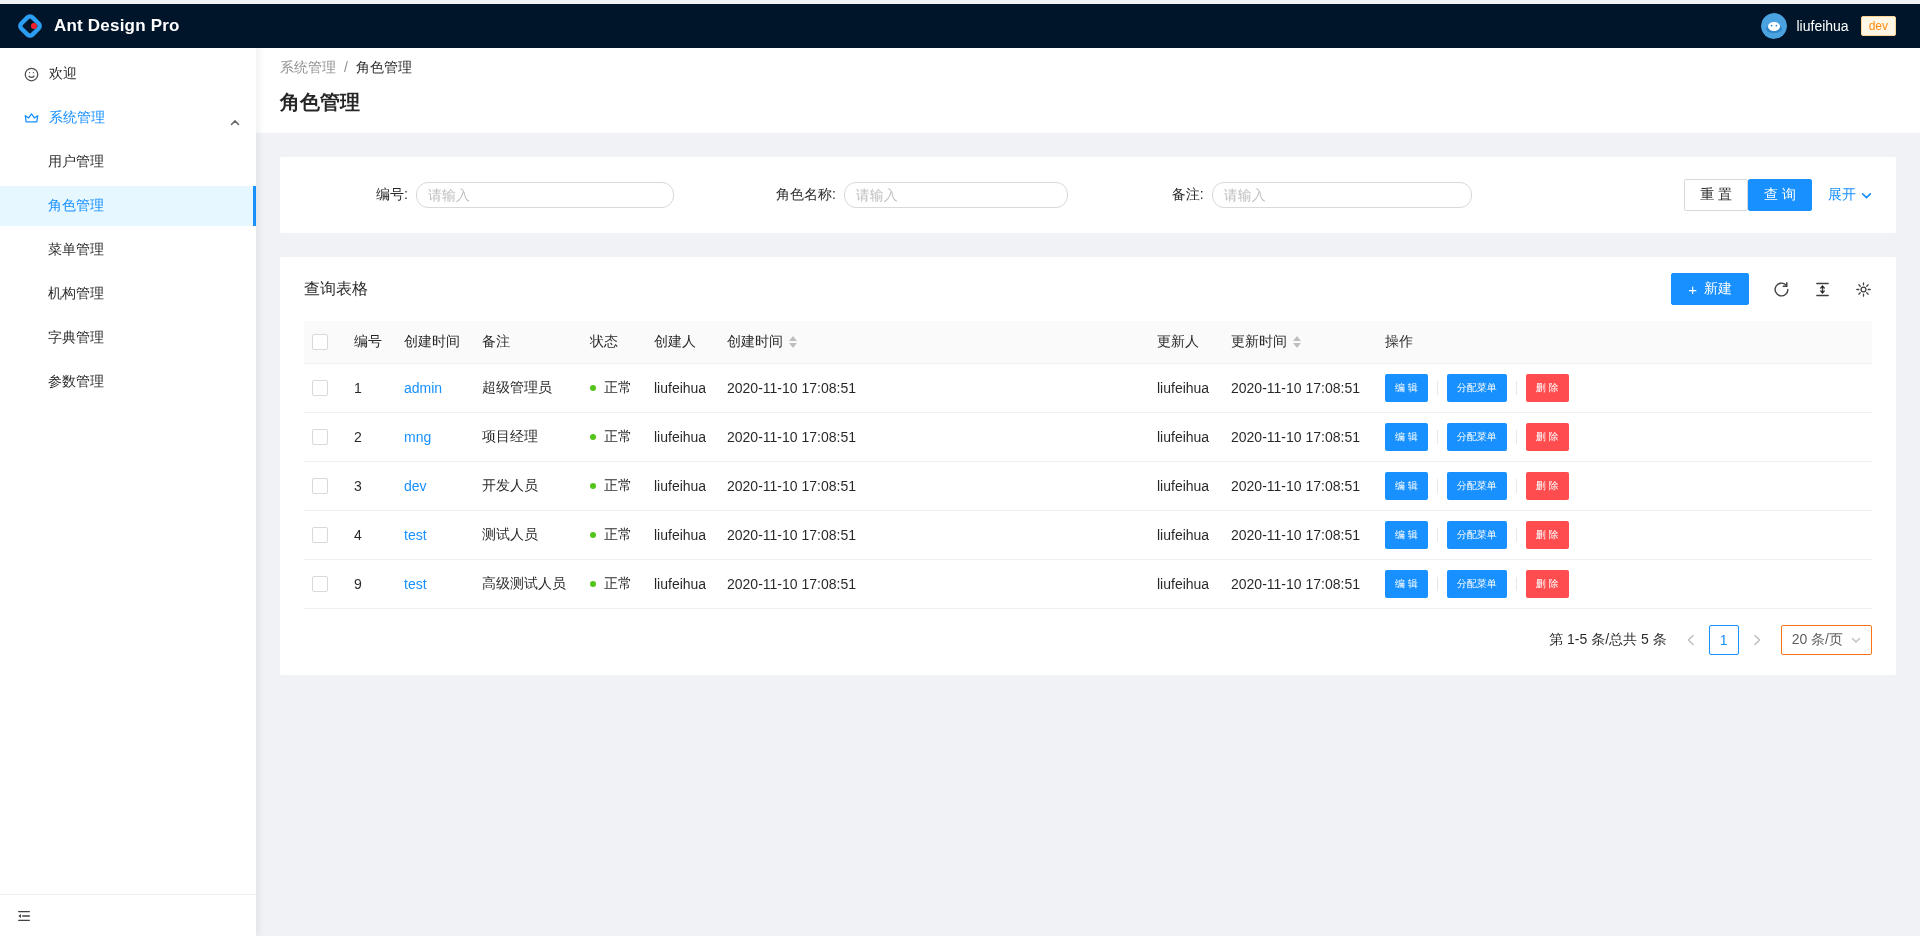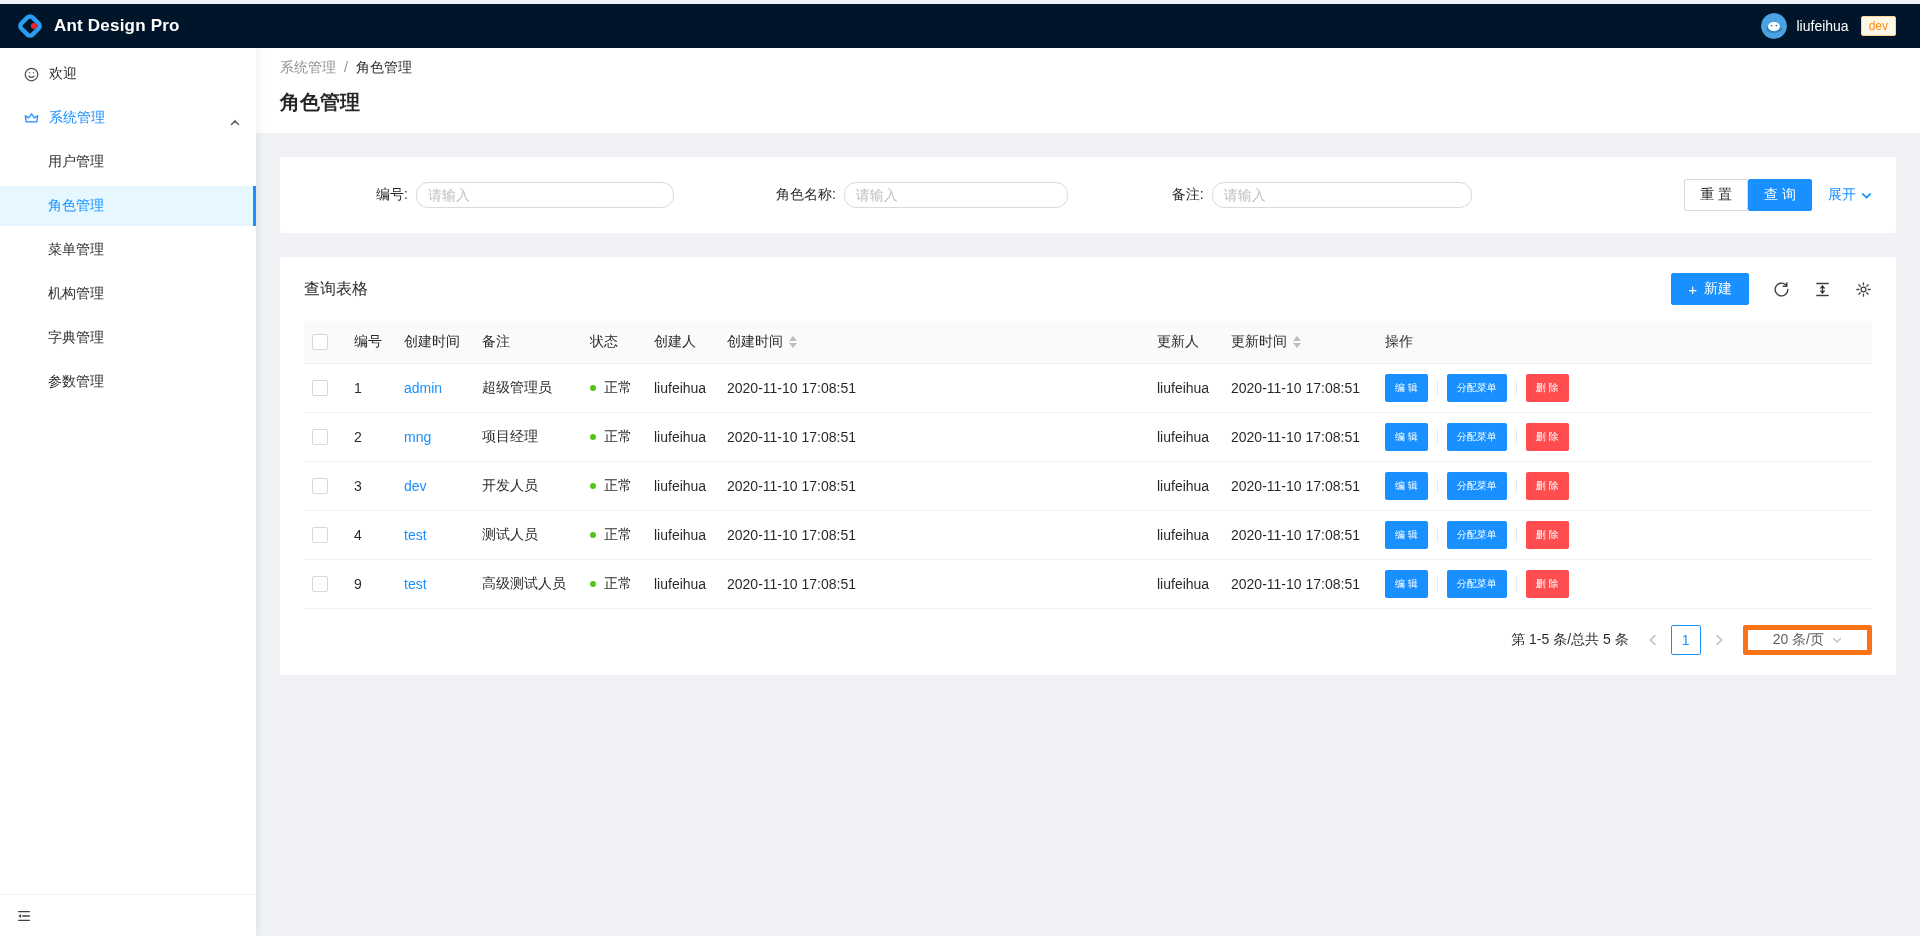--- a/index.html
+++ b/index.html
@@ -79,21 +79,21 @@
   .btn-sm { height:28px; padding:0 10px; font-size:10px; border-radius:2px; border:none; color:#fff; cursor:pointer; font-family:inherit; white-space:nowrap; }
   .btn-blue { background:#1890ff; }
   .btn-red { background:#ff4d4f; }
   .op-sep { width:1px; height:14px; background:#e8e8e8; margin:0 9px; }
 
   
   .pagination { display:flex; align-items:center; justify-content:flex-end; padding:16px 24px 20px;border-radius:28px; }
   .pg-total { margin-right:10px; }
   .pg-arrow { width:28px; height:30px; display:inline-flex; align-items:center; justify-content:center; color:rgba(0,0,0,.25); cursor:default; }
   .pg-page { min-width:30px; height:30px; line-height:28px; text-align:center; border:1px solid #1890ff; color:#1890ff; border-radius:2px; background:#fff; margin:0 4px; cursor:pointer; }
-  .pg-size { height:30px; border:5px solid #f97316; border-radius:2px; background:#fff; display:inline-flex; align-items:center; padding:0 25px; margin-left:10px; color:rgba(0,0,0,.65); cursor:pointer; }
+  .pg-size { height:30px; border:1px solid #f97316; border-radius:2px; background:#fff; display:inline-flex; align-items:center; padding:0 10px; margin-left:10px; color:rgba(0,0,0,.65); cursor:pointer; }
   .pg-size svg { margin-left:8px; color:#bfbfbf; }
 </style>
 </head>
 <body>
 
 <div class="app">
 
   <header class="header">
     <div class="logo-area">
       <span style="display:inline-flex;">

